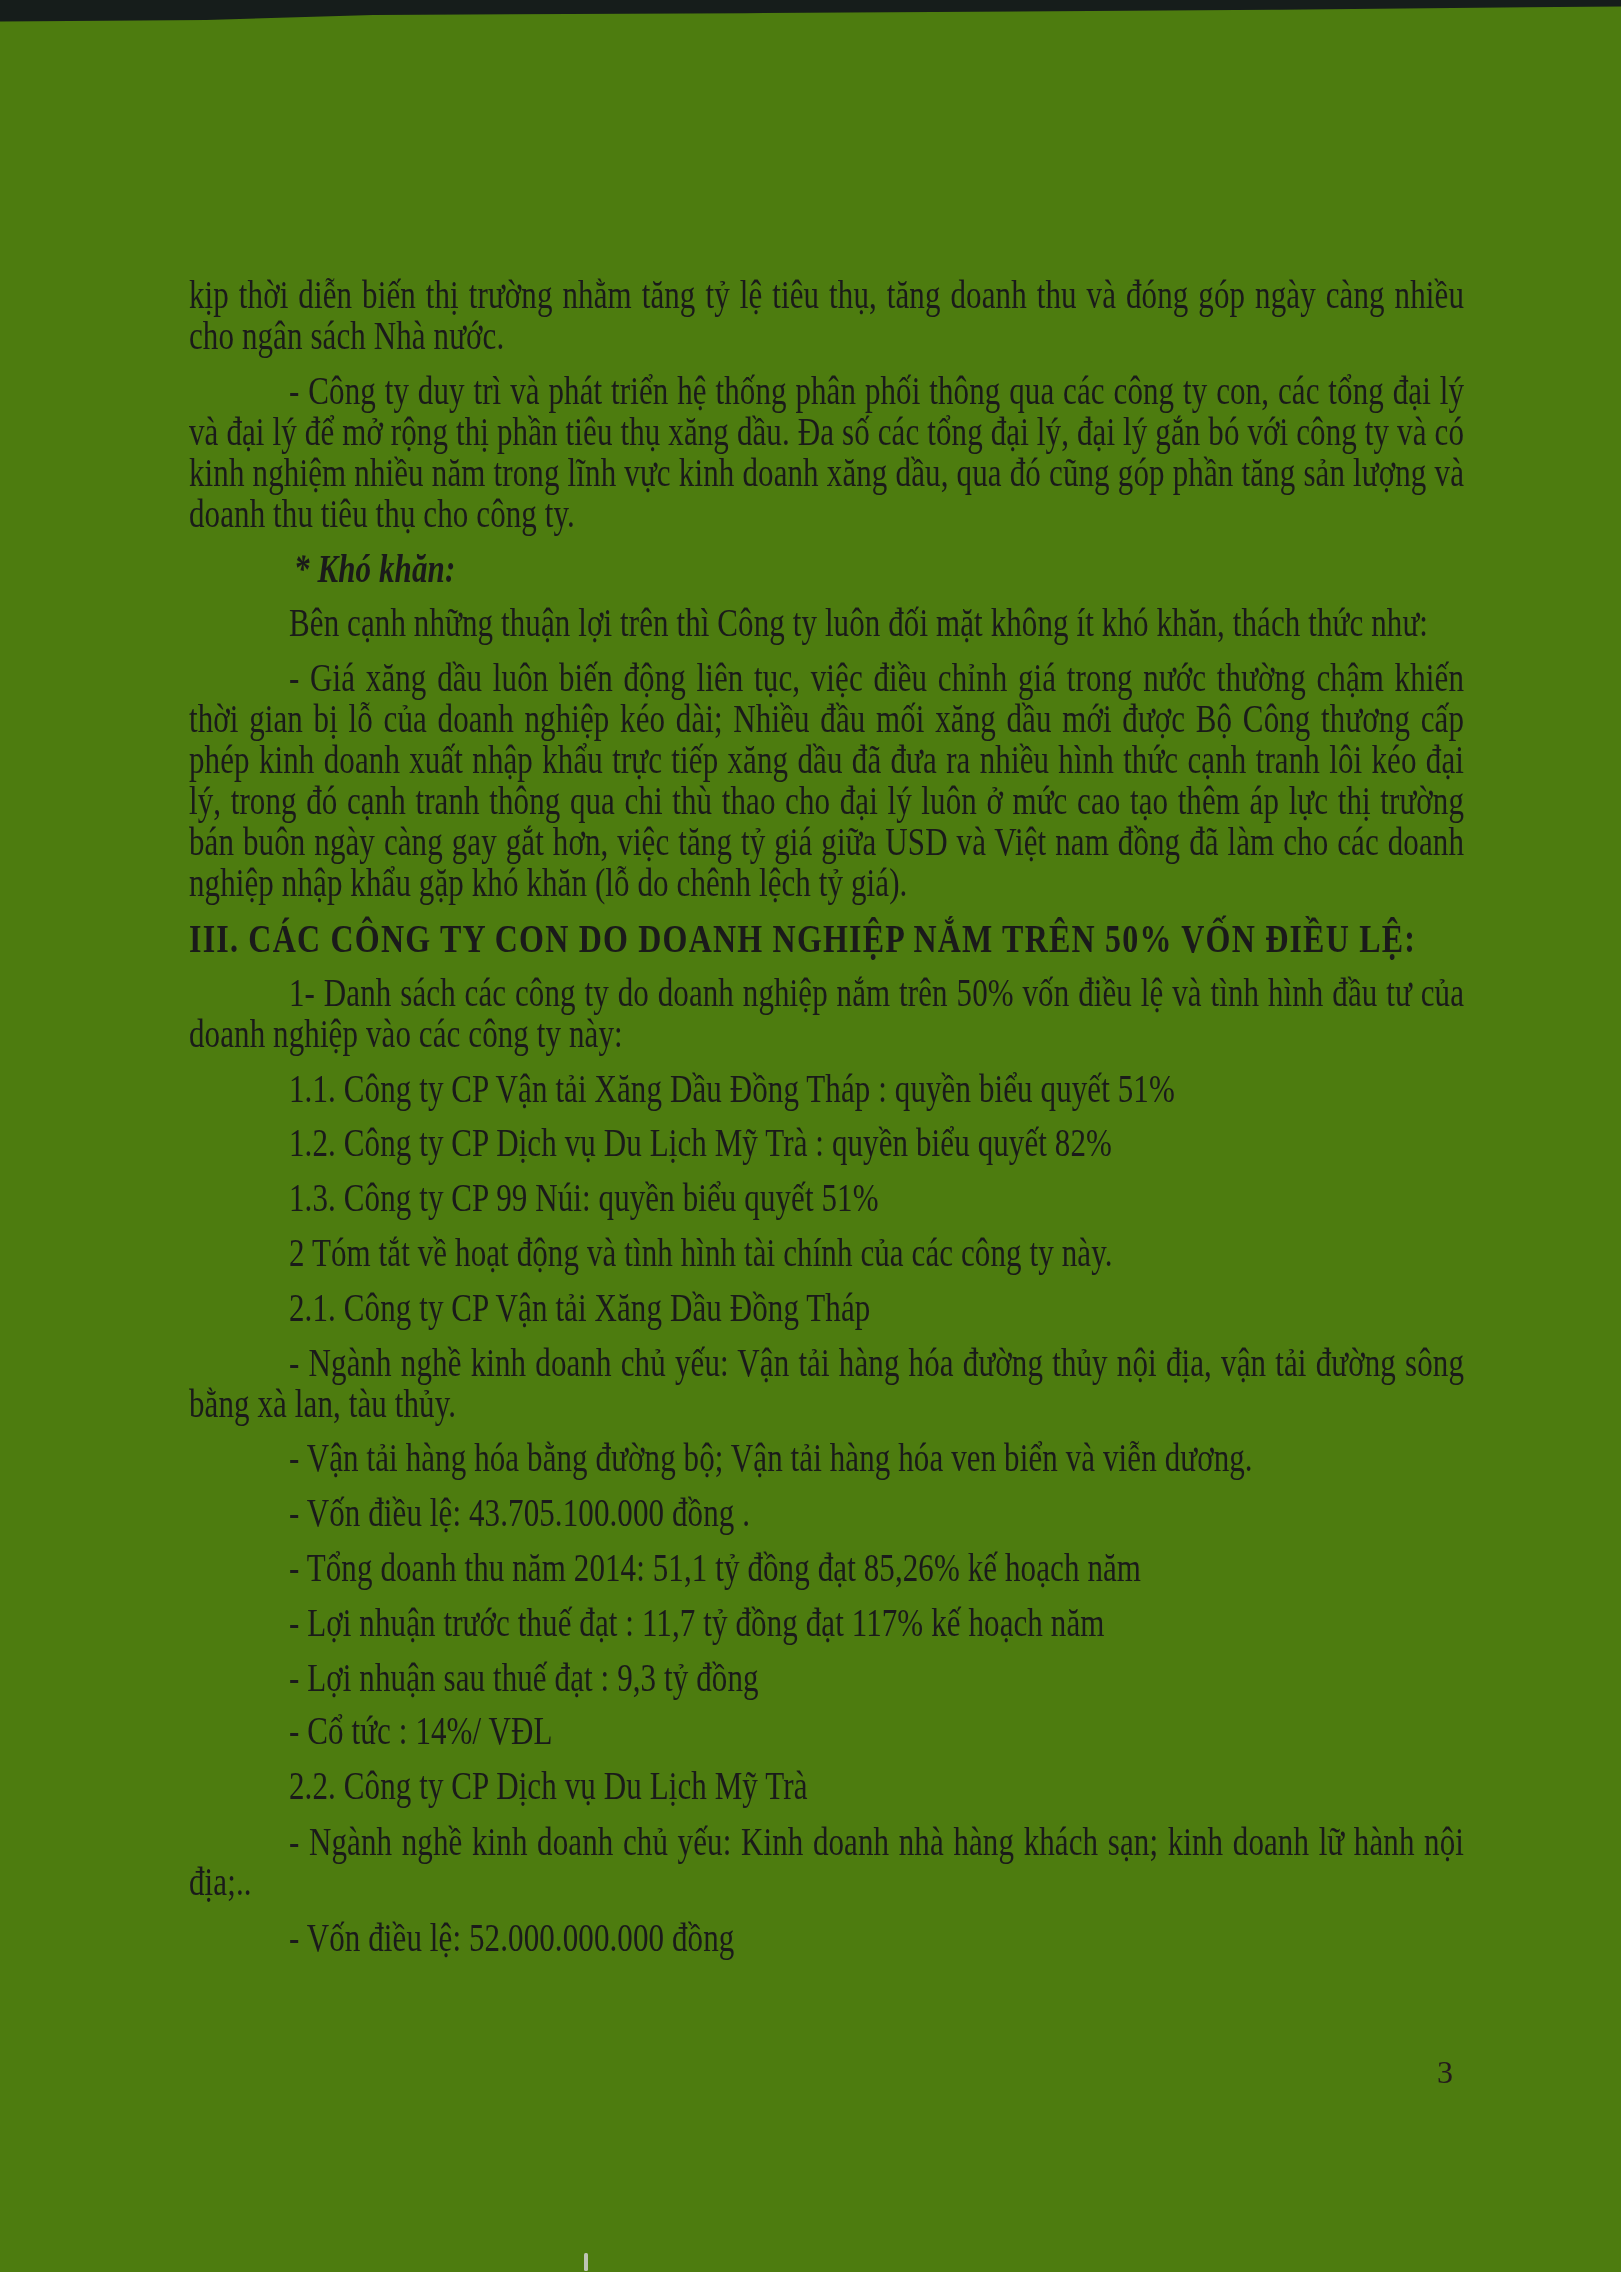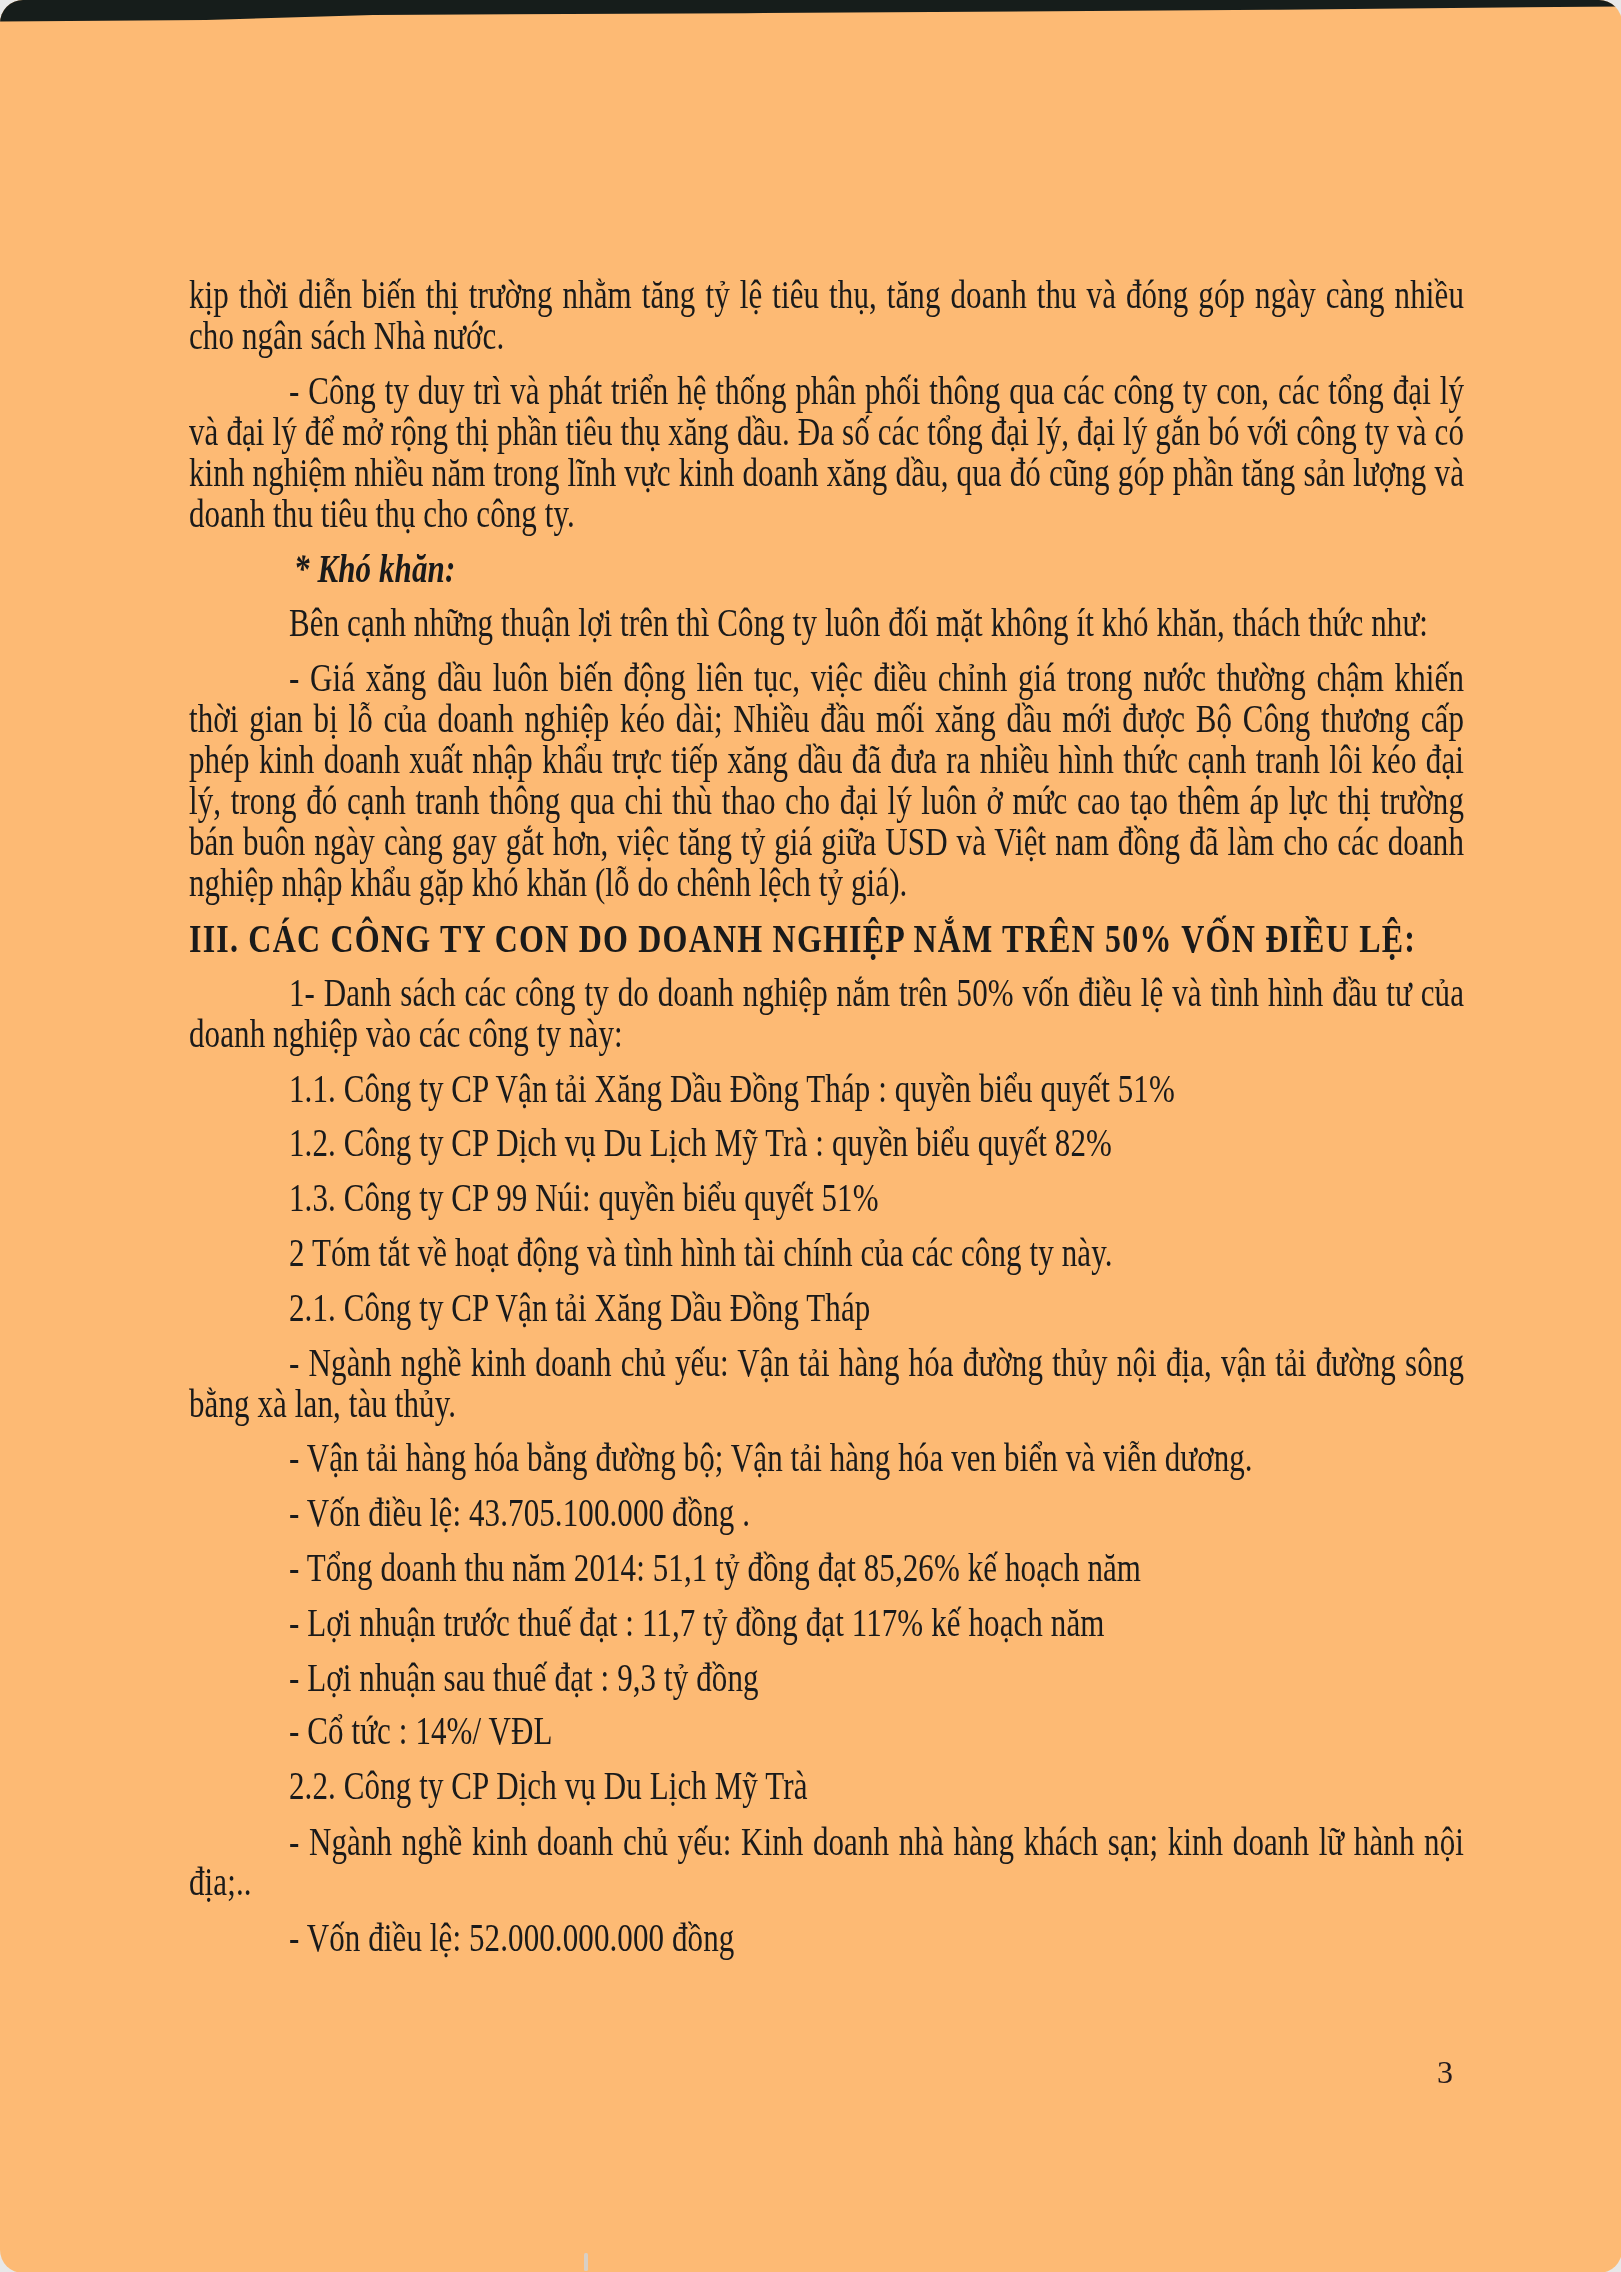--- a/index.html
+++ b/index.html
@@ -1,23 +1,22 @@
 <!DOCTYPE html>
 <html style="font-size:7.8px"><head>
 <meta charset="utf-8">
 <style>
   html,body{margin:0;padding:0;background:#e8e8e8;}
   .page{
     position:relative;
     width:1622px;height:2273px;
-    background:#fdba74;
+    background:#4d7c0f;
     overflow:hidden;
     font-family:"Liberation Serif", serif;
     color:#1a1a1a;
-    border-radius:23px;
   }
   
   .scan-top{
     position:absolute;top:0;left:0;width:1622px;height:23.5px;
     background:#161d1b;
     clip-path:polygon(0 0,1622px 0,1622px 6.4px,1279px 9.8px,745px 13.2px,373px 15px,206px 20px,0 21.6px);
   }
   .scan-bottom{
     position:absolute;left:584px;top:2253px;width:4.4px;height:17.6px;
     background:#d2d2d2;opacity:.85;border-radius:1.5px;

